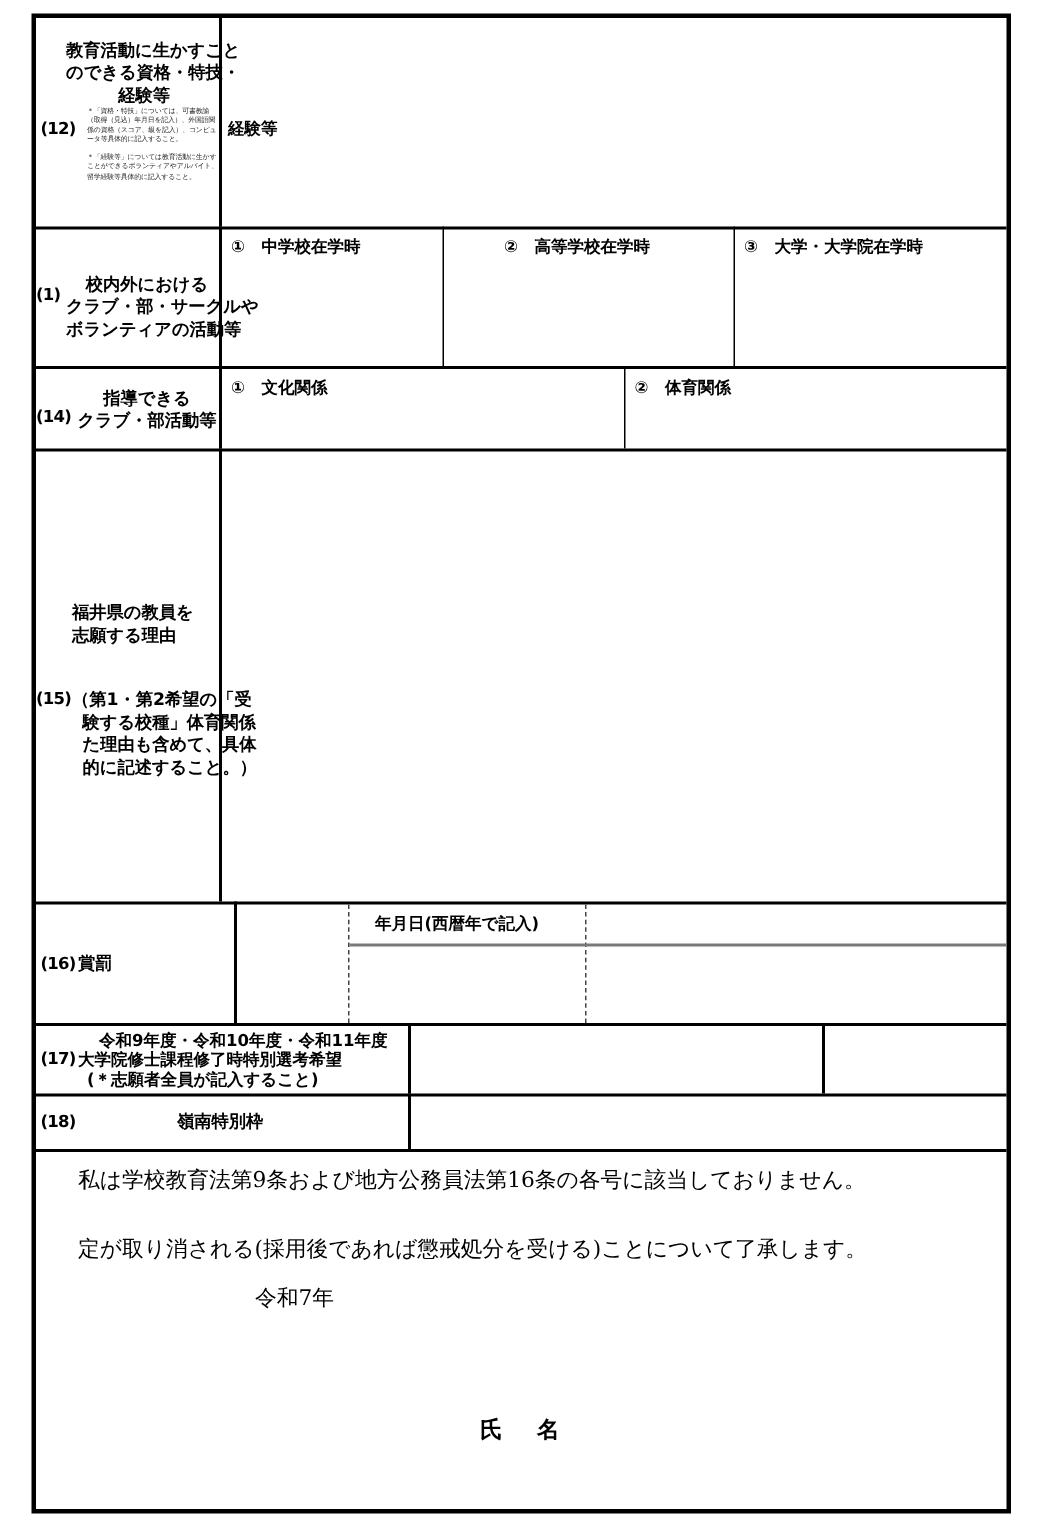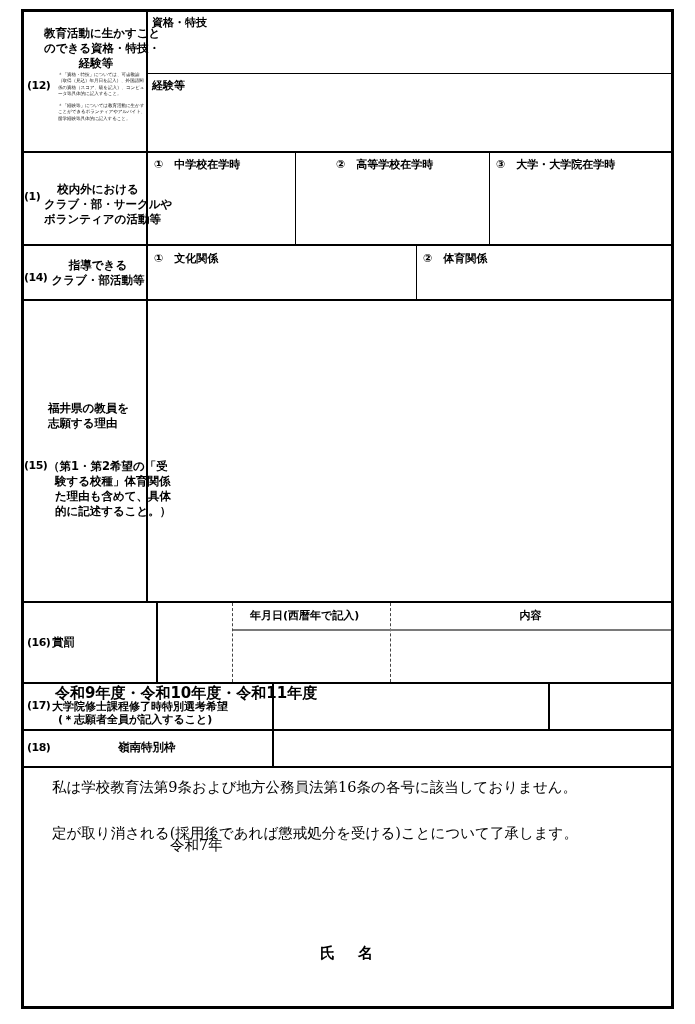--- a/index.html
+++ b/index.html
@@ -132,24 +132,20 @@
 
   <div class="num" style="left:27px; top:79px;">(12)</div>
 
   <div class="lbl lbl-center" style="left:44px; top:26px; width:104px;">教育活動に生かすこと</div>
   <div class="lbl lbl-center" style="left:44px; top:41px; width:104px;">のできる資格・特技・</div>
   <div class="lbl lbl-center" style="left:44px; top:56px; width:104px;">経験等</div>
 
   <div class="fineprint" style="left:58px; top:72px; width:88px;">＊「資格・特技」については、可書教諭（取得（見込）年月日を記入）、外国語関係の資格（スコア、級を記入）、コンピュータ等具体的に記入すること。</div>
   <div class="fineprint" style="left:58px; top:103px; width:88px;">＊「経験等」については教育活動に生かすことができるボランティアやアルバイト、留学経験等具体的に記入すること。</div>
 
-  <div class="cell thin-b" style="left:148px; top:11px; width:523px; height:63px;">
-    <div class="colhead" style="left:4px; top:4px;">資格・特技</div>
-    <div class="writein" style="left:6px; top:24px; right:4px;"></div>
-  </div>
 
   <div class="cell" style="left:148px; top:74px; width:523px; height:77px;">
     <div class="colhead" style="left:4px; top:4px;">経験等</div>
     <div class="writein" style="left:6px; top:24px; right:4px;"></div>
   </div>
 
   <div class="cell bt" style="left:24px; top:151px; width:647px; height:0;"></div>
 
   <div class="cell br" style="left:24px; top:151px; width:124px; height:93px;"></div>
 
@@ -217,38 +213,37 @@
 
   <div class="num" style="left:27px; top:636px;">(16)</div>
   <div class="lbl" style="left:52px; top:635px;">賞罰</div>
 
   <div class="cell" style="left:158px; top:601px; width:74px; height:81px;"></div>
 
   <div class="vdash" style="left:232px; top:603px; height:79px;"></div>
   <div class="vdash" style="left:390px; top:603px; height:79px;"></div>
 
   <div class="colhead" style="left:250px; top:608px;">年月日(西暦年で記入)</div>
-  <div class="colhead" style="left:390px; top:608px; width:281px; text-align:center;">内容</div>
 
   <div class="ghrule" style="left:233px; top:629px; width:438px;"></div>
 
   <div class="cell" style="left:233px; top:631px; width:157px; height:51px;">
     <div class="writein" style="left:6px; top:6px; right:4px;"></div>
   </div>
   <div class="cell" style="left:391px; top:631px; width:280px; height:51px;">
     <div class="writein" style="left:6px; top:6px; right:4px;"></div>
   </div>
 
   <div class="cell bt" style="left:24px; top:682px; width:647px; height:0;"></div>
 
   <div class="cell br" style="left:24px; top:682px; width:250px; height:47px;"></div>
 
   <div class="num" style="left:27px; top:699px;">(17)</div>
 
-  <div class="lbl" style="left:55px; top:686px; font-size:15px;">令和9年度・令和10年度・令和11年度</div>
+  <div class="lbl" style="left:66px; top:686px; font-size:11px;">令和9年度・令和10年度・令和11年度</div>
   <div class="lbl" style="left:52px; top:699px; font-size:11px;">大学院修士課程修了時特別選考希望</div>
   <div class="lbl" style="left:58px; top:712px; font-size:11px;">(＊志願者全員が記入すること)</div>
 
   <div class="cell br" style="left:274px; top:682px; width:276px; height:47px;">
     <div class="writein" style="left:6px; top:14px; right:4px;"></div>
   </div>
 
   <div class="cell" style="left:550px; top:682px; width:121px; height:47px;">
     <div class="writein" style="left:6px; top:14px; right:4px;"></div>
   </div>
@@ -264,20 +259,20 @@
     <div class="writein" style="left:6px; top:10px; right:4px;"></div>
   </div>
 
   <div class="cell bt" style="left:24px; top:766px; width:647px; height:0;"></div>
 
   <div class="cell" style="left:24px; top:766px; width:647px; height:241px;"></div>
 
   <div class="decl" style="left:52px; top:776px;">私は学校教育法第9条および地方公務員法第16条の各号に該当しておりません。</div>
   <div class="decl" style="left:52px; top:822px;">定が取り消される(採用後であれば懲戒処分を受ける)ことについて了承します。</div>
 
-  <div class="decl-year" style="left:170px; top:836px;">令和7年</div>
+  <div class="decl-year" style="left:170px; top:856px;">令和7年</div>
 
 
   <div class="decl-name" style="left:320px; top:944px;">氏　名</div>
 
   <div class="writein" style="left:400px; top:944px; width:240px; height:20px;"></div>
 
 </div>
 
 </body></html>

